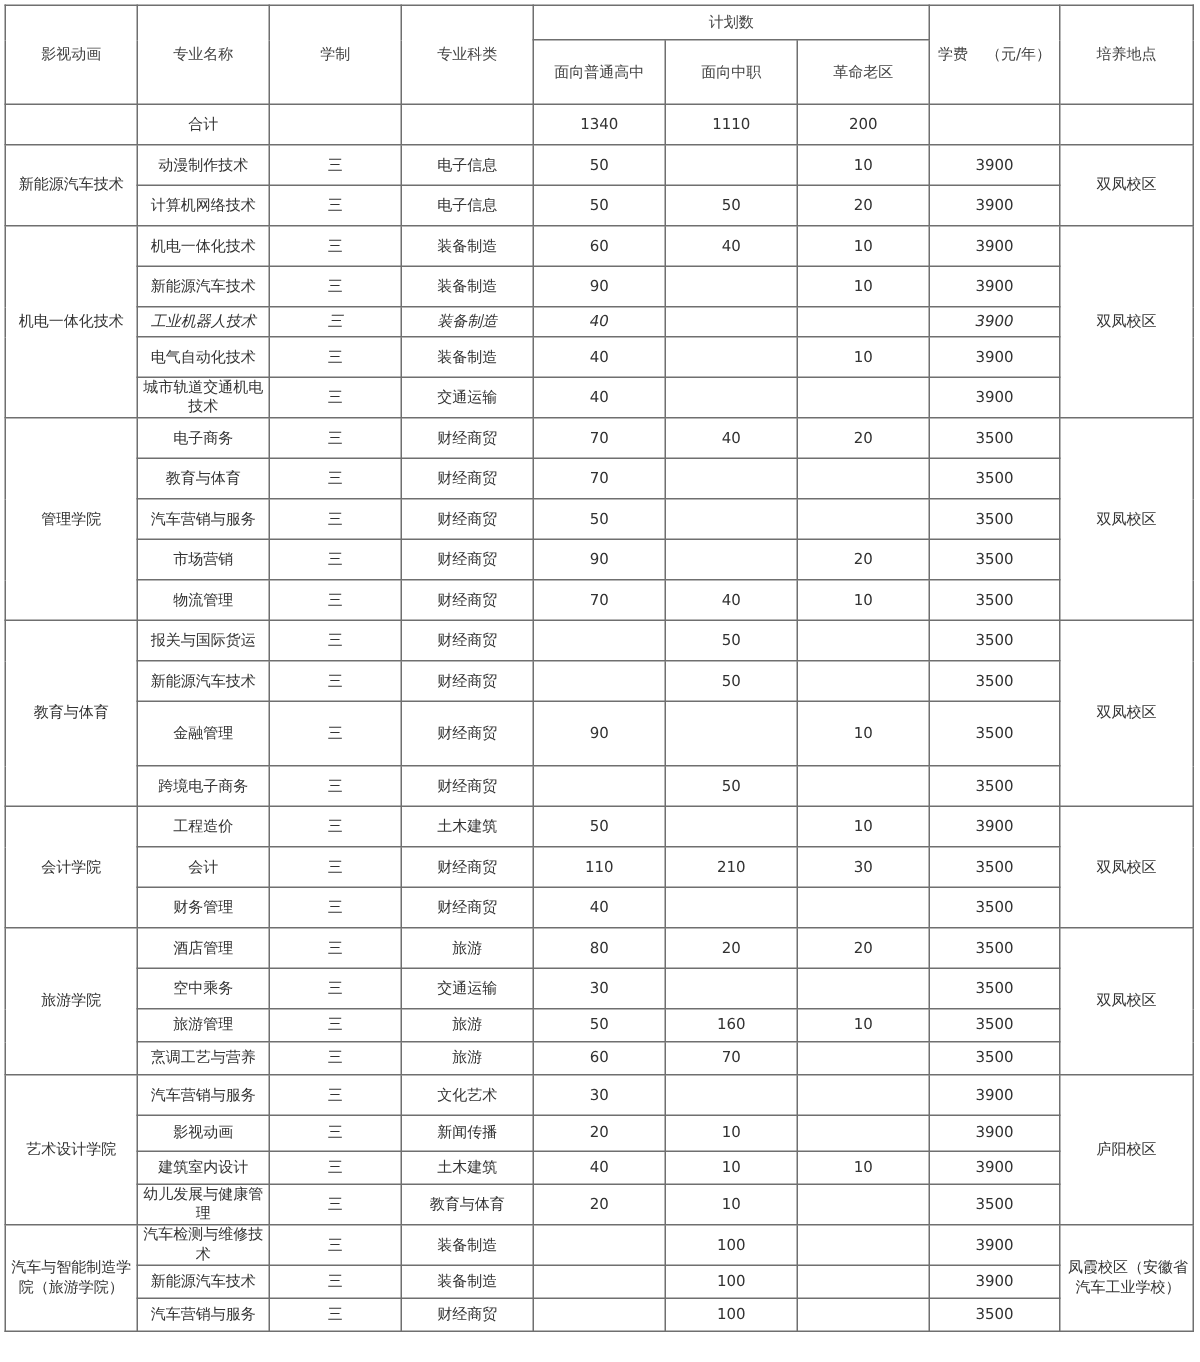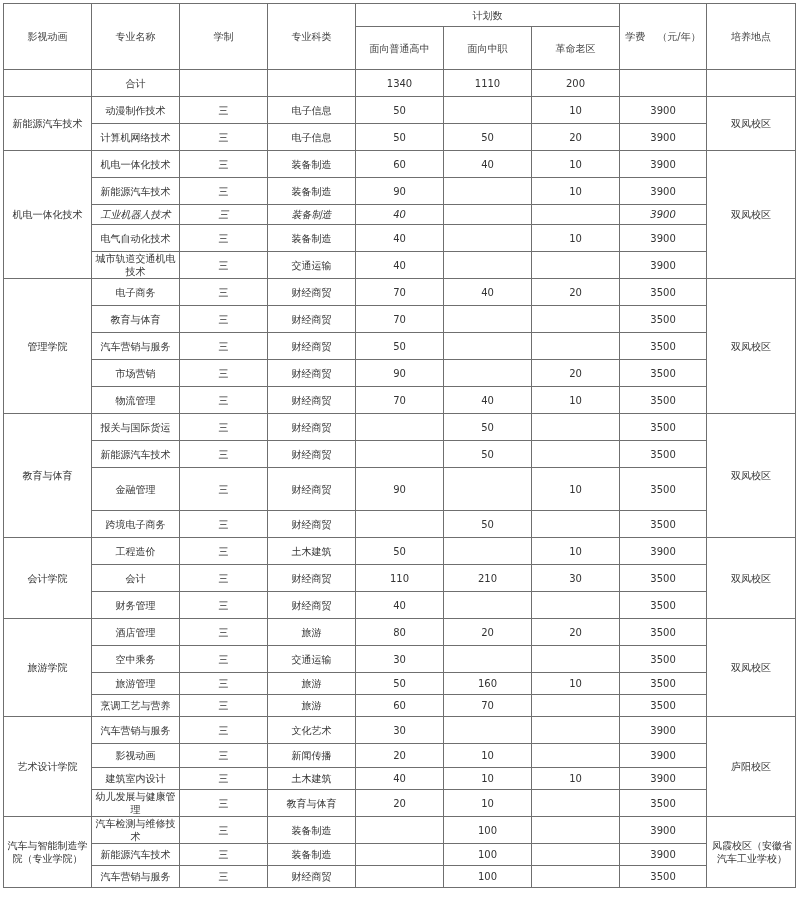--- a/index.html
+++ b/index.html
@@ -324,21 +324,21 @@
       <tr style="height: 27px;">
         <td>幼儿发展与健康管理</td>
         <td>三</td>
         <td>教育与体育</td>
         <td>20</td>
         <td>10</td>
         <td></td>
         <td>3500</td>
       </tr>
       <tr style="height: 27px;">
-        <td rowspan="3">汽车与智能制造学院（专业学院）</td>
+        <td rowspan="3">汽车与智能制造学院（旅游学院）</td>
         <td>汽车检测与维修技术</td>
         <td>三</td>
         <td>装备制造</td>
         <td></td>
         <td>100</td>
         <td></td>
         <td>3900</td>
         <td rowspan="3" class="loc-multi">凤霞校区（安徽省汽车工业学校）</td>
       </tr>
       <tr style="height: 22px;">

